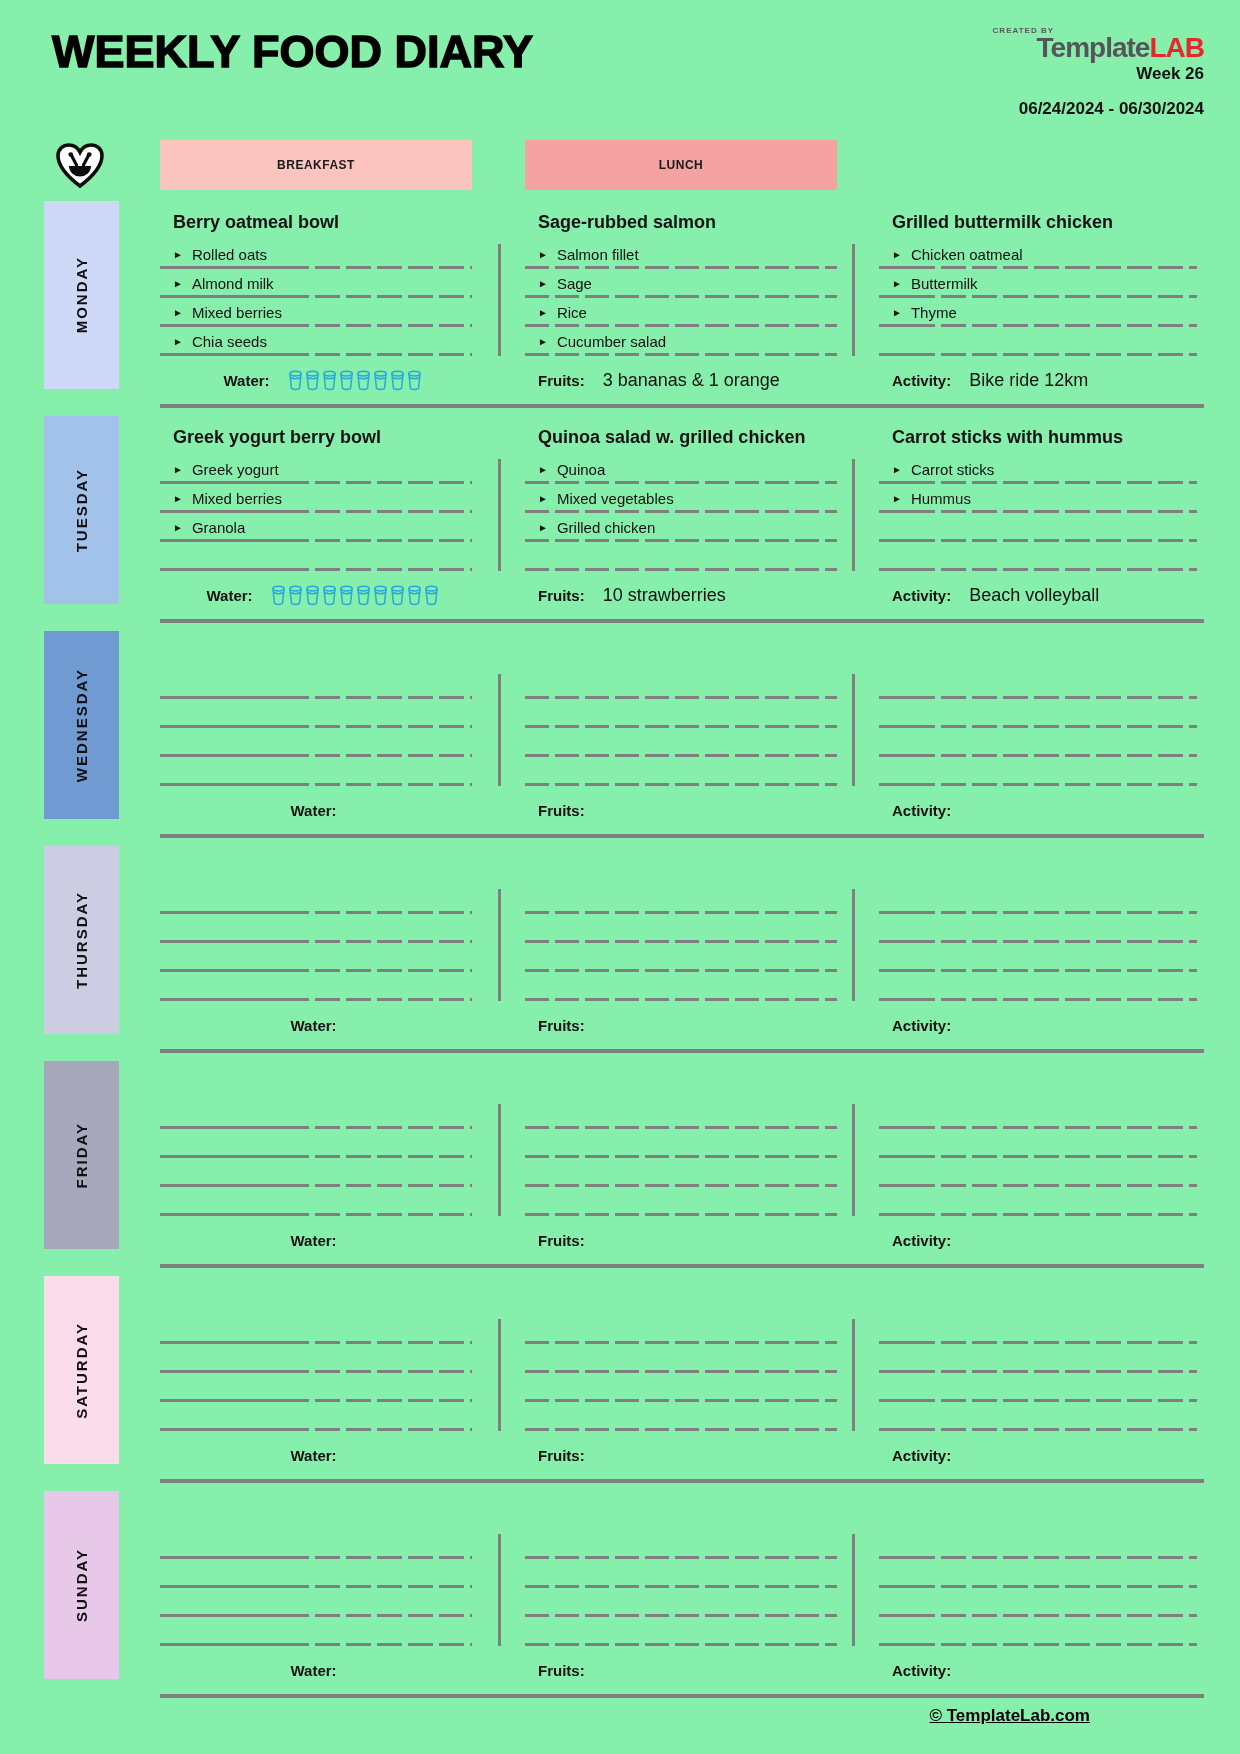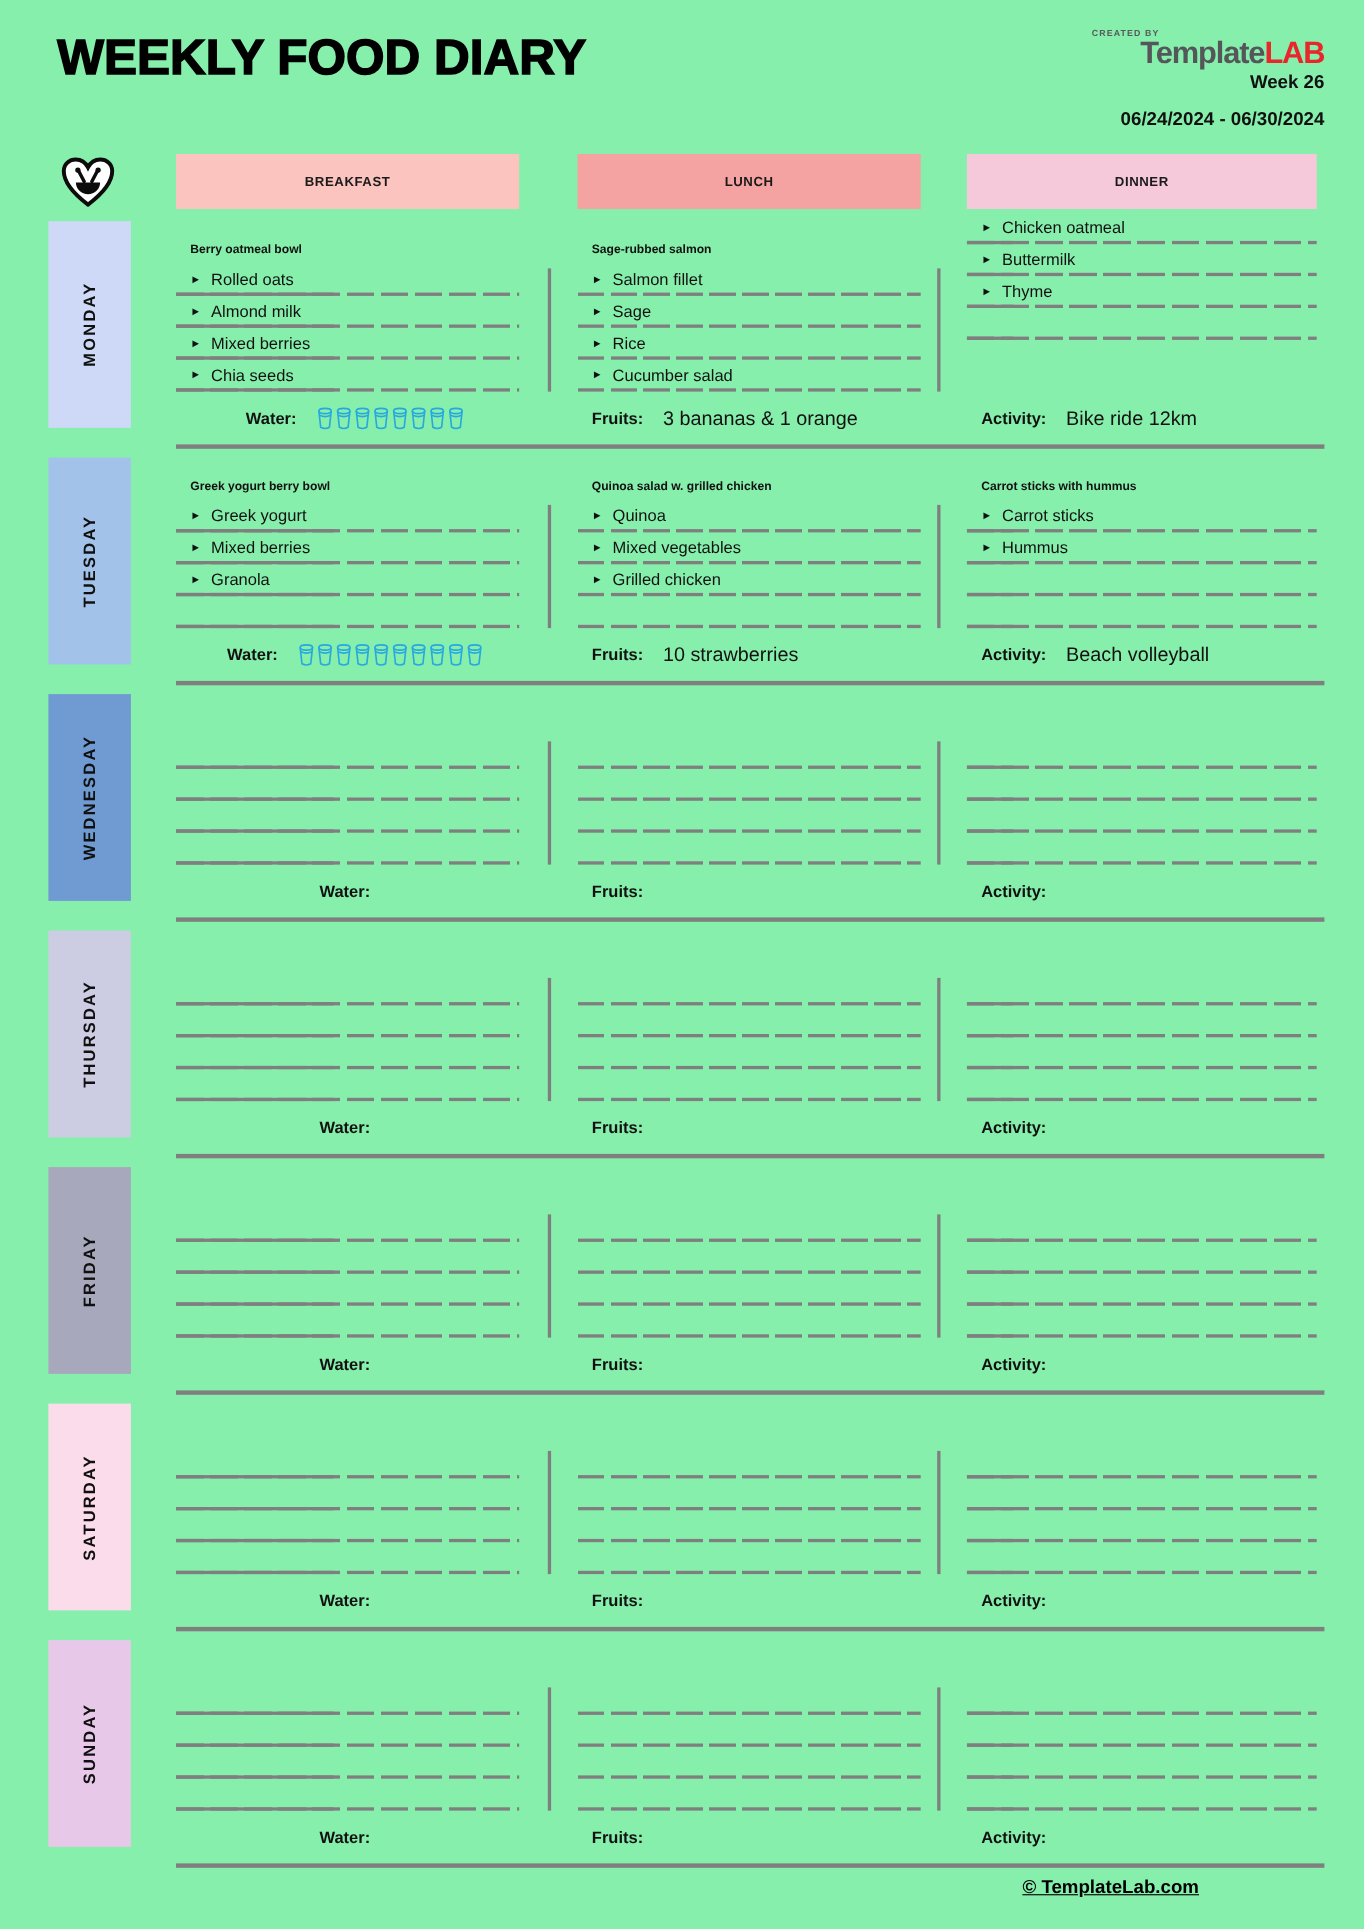--- a/index.html
+++ b/index.html
@@ -33,21 +33,21 @@
 
   
   .day-row{position:relative;height:215px;}
   .day-tab{position:absolute;left:-116px;top:8px;width:75px;height:188px;
            display:flex;align-items:center;justify-content:center;}
   .day-name{writing-mode:vertical-rl;transform:rotate(180deg);
             font-weight:bold;font-size:15px;letter-spacing:2px;color:#101010;}
   .cols{position:relative;}
   .col1{grid-column:1;} .col2{grid-column:3;} .col3{grid-column:5;}
   .meal-title{height:47px;display:flex;align-items:flex-end;box-sizing:border-box;
-              padding:0 0 7px 13px;font-weight:bold;font-size:11px;white-space:nowrap;}
+              padding:0 0 7px 13px;font-weight:bold;font-size:18px;white-space:nowrap;}
   .item-row{position:relative;height:29px;padding-left:13px;display:flex;
             align-items:center;box-sizing:border-box;}
   .arrow{font-size:10px;margin-right:9px;line-height:1;color:#111;}
   .item-row.empty .arrow{visibility:hidden;}
   .item-label{font-size:15px;white-space:nowrap;}
   .dashes{position:absolute;left:0;right:0;bottom:0;height:3px;}
   .line-b{background-image:linear-gradient(90deg,var(--line_gray,#7f7f7f),var(--line_gray,#7f7f7f)),
           repeating-linear-gradient(90deg,var(--line_gray,#7f7f7f) 0 25px,transparent 25px 31px);
           background-size:46% 100%,100% 100%;background-repeat:no-repeat,repeat-x;}
   .line-l{background-image:repeating-linear-gradient(90deg,var(--line_gray,#7f7f7f) 0 24px,transparent 24px 30px);}
@@ -92,21 +92,20 @@
         <svg width="52" height="48" viewBox="0 0 52 48">
           <path d="M26 44 C10 32 4 22 4 13.5 C4 6.5 9.5 3 14.8 3 C19.5 3 23.8 5.8 26 10.2 C28.2 5.8 32.5 3 37.2 3 C42.5 3 48 6.5 48 13.5 C48 22 42 32 26 44 Z" fill="#fff" stroke="#0c0c0c" stroke-width="3.6"></path>
           <path d="M15 24 A11 10.5 0 0 0 37 24 Z" fill="#0c0c0c"></path>
           <path d="M22.5 23 L17.5 13.5 M29.5 23 L34.5 13.5" stroke="#0c0c0c" stroke-width="3.2" stroke-linecap="round"></path>
           <circle cx="16.8" cy="12.6" r="2.4" fill="#0c0c0c"></circle>
             <circle cx="35.2" cy="12.6" r="2.4" fill="#0c0c0c"></circle>
         </svg>
       </span>
       <div class="hbar b">BREAKFAST</div>
       <div class="hbar l">LUNCH</div>
-      <div class="hbar d">DINNER</div>
     </div>
 
     <div>
   <section class="day-row">
     <div class="day-tab" style="background-color: rgb(205, 217, 246);">
       <span class="day-name">MONDAY</span>
     </div>
 
     <div class="cols grid5">
       <div class="col1">
@@ -151,20 +150,21 @@
           <div class="dashes line-l"></div>
         </div>
         <div class="item-row">
           <span class="arrow">►</span>
           <span class="item-label">Cucumber salad</span>
           <div class="dashes line-l"></div>
         </div>
       </div>
 
       <div class="col3">
+        <div class="meal-title">Grilled buttermilk chicken</div>
         <div class="item-row">
           <span class="arrow">►</span>
           <span class="item-label">Chicken oatmeal</span>
           <div class="dashes line-d"></div>
         </div>
         <div class="item-row">
           <span class="arrow">►</span>
           <span class="item-label">Buttermilk</span>
           <div class="dashes line-d"></div>
         </div>

